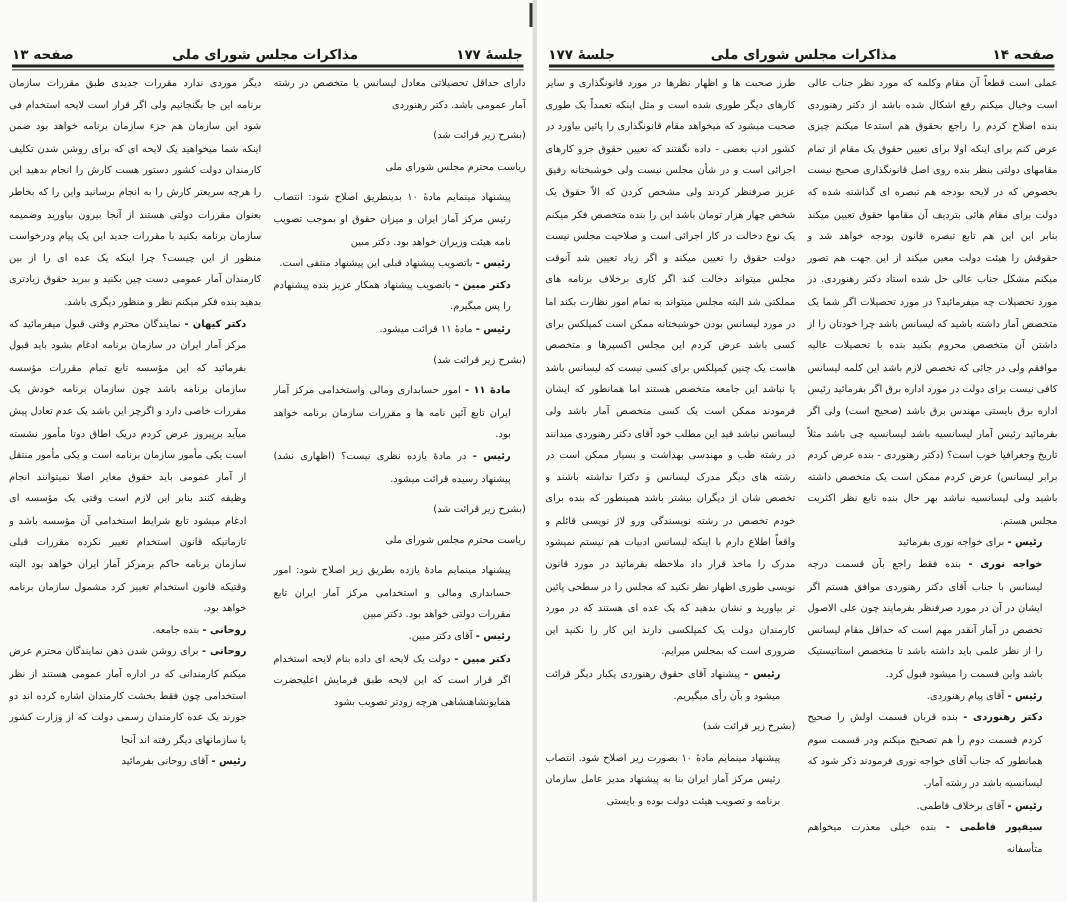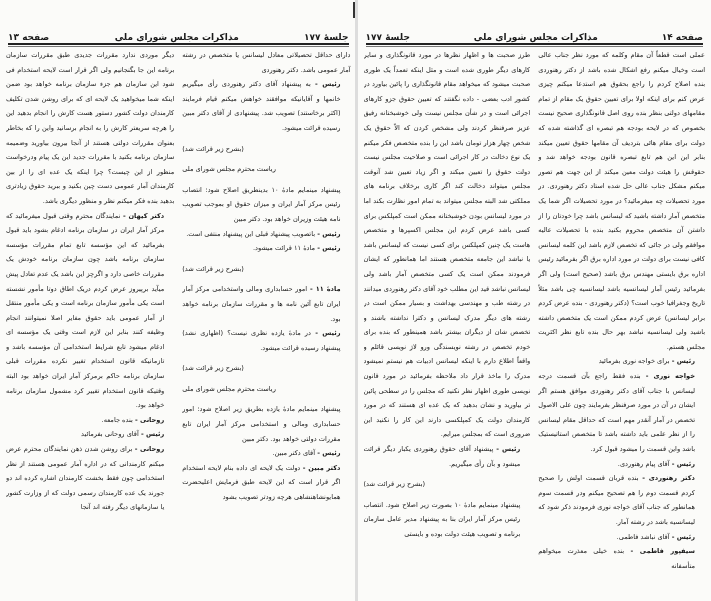--- a/index.html
+++ b/index.html
@@ -9,79 +9,79 @@
   .page.left{width:357px;}
   .page.right{width:354px;border-left:1px solid #d8d8d4;}
   .gutter{position:absolute;left:355px;top:0;width:3px;height:601px;background:#ddd;}
   .gutter-mark{position:absolute;left:353px;top:2px;width:2px;height:16px;background:#333;}
   .header{position:absolute;top:30px;left:8px;right:8px;height:14px;display:flex;justify-content:space-between;align-items:center;direction:rtl;font-size:9px;font-weight:bold;}
   .header .rule{position:absolute;left:0;right:0;top:13px;height:2px;background:#222;}
   .header .rule2{position:absolute;left:0;right:0;top:16px;height:1px;background:#777;}
   .cols{position:absolute;top:48px;left:6px;right:6px;bottom:6px;display:flex;direction:rtl;gap:8px;}
   .col{flex:1;direction:rtl;font-size:6.6px;line-height:14.6px;text-align:justify;overflow:hidden;}
   .col p{margin:0;}
-  .col .center{text-align:left;margin:6px 0;}
+  .col .center{text-align:right;margin:6px 0;}
   .col .indent{padding-right:10px;}
   .speaker{font-weight:bold;}
 </style>
 </head>
 <body>
 
 <div class="spread">
   <div class="page left">
     <div class="header">
       <span>جلسهٔ ۱۷۷</span>
       <span>مذاکرات مجلس شورای ملی</span>
       <span>صفحه ۱۳</span>
       <div class="rule"></div>
       <div class="rule2"></div>
     </div>
     <div class="cols">
       <div class="col">
           <p><span>دارای حداقل تحصیلاتی معادل لیسانس یا متخصص در رشته آمار عمومی باشد. دکتر رهنوردی</span></p>
-          <p class="indent"><span class="speaker">رئیس -</span> <span>به پیشنهاد آقای دکتر رهنوردی رأی میگیریم خانمها و آقایانیکه موافقند خواهش میکنم قیام فرمایند (اکثر برخاستند) تصویب شد. پیشنهادی از آقای دکتر مبین رسیده قرائت میشود.</span></p>
           <p class="center"><span>(بشرح زیر قرائت شد)</span></p>
           <p class="center"><span>ریاست محترم مجلس شورای ملی</span></p>
           <p class="indent"><span>پیشنهاد مینمایم مادهٔ ۱۰ بدینطریق اصلاح شود: انتصاب رئیس مرکز آمار ایران و میزان حقوق او بموجب تصویب نامه هیئت وزیران خواهد بود. دکتر مبین</span></p>
           <p class="indent"><span class="speaker">رئیس -</span> <span>باتصویب پیشنهاد قبلی این پیشنهاد منتفی است.</span></p>
+          <p class="indent"><span class="speaker">دکتر مبین -</span> <span>باتصویب پیشنهاد همکار عزیز بنده پیشنهادم را پس میگیرم.</span></p>
           <p class="indent"><span class="speaker">رئیس -</span> <span>مادهٔ ۱۱ قرائت میشود.</span></p>
           <p class="center"><span>(بشرح زیر قرائت شد)</span></p>
           <p class="indent"><span class="speaker">مادهٔ ۱۱ -</span> <span>امور حسابداری ومالی واستخدامی مرکز آمار ایران تابع آئین نامه ها و مقررات سازمان برنامه خواهد بود.</span></p>
           <p class="indent"><span class="speaker">رئیس -</span> <span>در مادهٔ یازده نظری نیست؟ (اظهاری نشد) پیشنهاد رسیده قرائت میشود.</span></p>
           <p class="center"><span>(بشرح زیر قرائت شد)</span></p>
           <p class="center"><span>ریاست محترم مجلس شورای ملی</span></p>
           <p class="indent"><span>پیشنهاد مینمایم مادهٔ یازده بطریق زیر اصلاح شود: امور حسابداری ومالی و استخدامی مرکز آمار ایران تابع مقررات دولتی خواهد بود. دکتر مبین</span></p>
           <p class="indent"><span class="speaker">رئیس -</span> <span>آقای دکتر مبین.</span></p>
           <p class="indent"><span class="speaker">دکتر مبین -</span> <span>دولت یک لایحه ای داده بنام لایحه استخدام اگر قرار است که این لایحه طبق فرمایش اعلیحضرت همایونشاهنشاهی هرچه زودتر تصویب بشود</span></p>
         </div>
       <div class="col">
           <p><span>دیگر موردی ندارد مقررات جدیدی طبق مقررات سازمان برنامه این جا بگنجانیم ولی اگر قرار است لایحه استخدام فی شود این سازمان هم جزء سازمان برنامه خواهد بود ضمن اینکه شما میخواهید یک لایحه ای که برای روشن شدن تکلیف کارمندان دولت کشور دستور هست کارش را انجام بدهید این را هرچه سریعتر کارش را به انجام برسانید واین را که بخاطر بعنوان مقررات دولتی هستند از آنجا بیرون بیاورید وضمیمه سازمان برنامه بکنید با مقررات جدید این یک پیام ودرخواست منظور از این چیست؟ چرا اینکه یک عده ای را از بین کارمندان آمار عمومی دست چین بکنید و ببرید حقوق زیادتری بدهید بنده فکر میکنم نظر و منظور دیگری باشد.</span></p>
           <p class="indent"><span class="speaker">دکتر کیهان -</span> <span>نمایندگان محترم وقتی قبول میفرمائید که مرکز آمار ایران در سازمان برنامه ادغام بشود باید قبول بفرمائید که این مؤسسه تابع تمام مقررات مؤسسه سازمان برنامه باشد چون سازمان برنامه خودش یک مقررات خاصی دارد و اگرچز این باشد یک عدم تعادل پیش میآید برپیروز عرض کردم دریک اطاق دوتا مأمور نشسته است یکی مأمور سازمان برنامه است و یکی مأمور منتقل از آمار عمومی باید حقوق مغایر اصلا نمیتوانند انجام وظیفه کنند بنابر این لازم است وقتی یک مؤسسه ای ادغام میشود تابع شرایط استخدامی آن مؤسسه باشد و تازمانیکه قانون استخدام تغییر نکرده مقررات قبلی سازمان برنامه حاکم برمرکز آمار ایران خواهد بود البته وقتیکه قانون استخدام تغییر کرد مشمول سازمان برنامه خواهد بود.</span></p>
           <p class="indent"><span class="speaker">روحانی -</span> <span>بنده جامعه.</span></p>
+          <p class="indent"><span class="speaker">روحانی -</span> <span>برای روشن شدن ذهن نمایندگان محترم عرض میکنم کارمندانی که در اداره آمار عمومی هستند از نظر استخدامی چون فقط بخشت کارمندان اشاره کرده اند دو جورند یک عده کارمندان رسمی دولت که از وزارت کشور یا سازمانهای دیگر رفته اند آنجا</span></p>
           <p class="indent"><span class="speaker">رئیس -</span> <span>آقای روحانی بفرمائید</span></p>
-          <p class="indent"><span class="speaker">روحانی -</span> <span>برای روشن شدن ذهن نمایندگان محترم عرض میکنم کارمندانی که در اداره آمار عمومی هستند از نظر استخدامی چون فقط بخشت کارمندان اشاره کرده اند دو جورند یک عده کارمندان رسمی دولت که از وزارت کشور یا سازمانهای دیگر رفته اند آنجا</span></p>
         </div>
     </div>
   </div>
   <div class="page right">
     <div class="header">
       <span>صفحه ۱۴</span>
       <span>مذاکرات مجلس شورای ملی</span>
       <span>جلسهٔ ۱۷۷</span>
       <div class="rule"></div>
       <div class="rule2"></div>
     </div>
     <div class="cols">
       <div class="col">
           <p><span>عملی است قطعاً آن مقام وکلمه که مورد نظر جناب عالی است وخیال میکنم رفع اشکال شده باشد از دکتر رهنوردی بنده اصلاح کردم را راجع بحقوق هم استدعا میکنم چیزی عرض کنم برای اینکه اولا برای تعیین حقوق یک مقام از تمام مقامهای دولتی بنظر بنده روی اصل قانونگذاری صحیح نیست بخصوص که در لایحه بودجه هم تبصره ای گذاشته شده که دولت برای مقام هائی بتردیف آن مقامها حقوق تعیین میکند بنابر این این هم تابع تبصره قانون بودجه خواهد شد و حقوقش را هیئت دولت معین میکند از این جهت هم تصور میکنم مشکل جناب عالی حل شده استاد دکتر رهنوردی. در مورد تحصیلات چه میفرمائید؟ در مورد تحصیلات اگر شما یک متخصص آمار داشته باشید که لیسانس باشد چرا خودتان را از داشتن آن متخصص محروم بکنید بنده با تحصیلات عالیه موافقم ولی در جائی که تخصص لازم باشد این کلمه لیسانس کافی نیست برای دولت در مورد اداره برق اگر بفرمائید رئیس اداره برق بایستی مهندس برق باشد (صحیح است) ولی اگر بفرمائید رئیس آمار لیسانسیه باشد لیسانسیه چی باشد مثلاً تاریخ وجغرافیا خوب است؟ (دکتر رهنوردی - بنده عرض کردم برابر لیسانس) عرض کردم ممکن است یک متخصص داشته باشید ولی لیسانسیه نباشد بهر حال بنده تابع نظر اکثریت مجلس هستم.</span></p>
           <p class="indent"><span class="speaker">رئیس -</span> <span>برای خواجه نوری بفرمائید</span></p>
           <p class="indent"><span class="speaker">خواجه نوری -</span> <span>بنده فقط راجع بآن قسمت درجه لیسانس با جناب آقای دکتر رهنوردی موافق هستم اگر ایشان در آن در مورد صرفنظر بفرمایند چون علی الاصول تخصص در آمار آنقدر مهم است که حداقل مقام لیسانس را از نظر علمی باید داشته باشد تا متخصص استاتیستیک باشد واین قسمت را میشود قبول کرد.</span></p>
           <p class="indent"><span class="speaker">رئیس -</span> <span>آقای پیام رهنوردی.</span></p>
           <p class="indent"><span class="speaker">دکتر رهنوردی -</span> <span>بنده قربان قسمت اولش را صحیح کردم قسمت دوم را هم تصحیح میکنم ودر قسمت سوم همانطور که جناب آقای خواجه نوری فرمودند ذکر شود که لیسانسیه باشد در رشته آمار.</span></p>
-          <p class="indent"><span class="speaker">رئیس -</span> <span>آقای نباشد فاطمی.</span></p>
+          <p class="indent"><span class="speaker">رئیس -</span> <span>آقای برخلاف فاطمی.</span></p>
           <p class="indent"><span class="speaker">سیفپور فاطمی -</span> <span>بنده خیلی معذرت میخواهم متأسفانه</span></p>
         </div>
       <div class="col">
           <p><span>طرز صحبت ها و اظهار نظرها در مورد قانونگذاری و سایر کارهای دیگر طوری شده است و مثل اینکه تعمداً یک طوری صحبت میشود که میخواهد مقام قانونگذاری را پائین بیاورد در کشور ادب بعضی - داده نگفتند که تعیین حقوق جزو کارهای اجرائی است و در شأن مجلس نیست ولی خوشبختانه رفیق عزیز صرفنظر کردند ولی مشخص کردن که الاّ حقوق یک شخص چهار هزار تومان باشد این را بنده متخصص فکر میکنم یک نوع دخالت در کار اجرائی است و صلاحیت مجلس نیست دولت حقوق را تعیین میکند و اگر زیاد تعیین شد آنوقت مجلس میتواند دخالت کند اگر کاری برخلاف برنامه های مملکتی شد البته مجلس میتواند به تمام امور نظارت بکند اما در مورد لیسانس بودن خوشبختانه ممکن است کمپلکس برای کسی باشد عرض کردم این مجلس اکسپرها و متخصص هاست یک چنین کمپلکس برای کسی نیست که لیسانس باشد یا نباشد این جامعه متخصص هستند اما همانطور که ایشان فرمودند ممکن است یک کسی متخصص آمار باشد ولی لیسانس نباشد قید این مطلب خود آقای دکتر رهنوردی میدانند در رشته طب و مهندسی بهداشت و بسیار ممکن است در رشته های دیگر مدرک لیسانس و دکترا نداشته باشند و تخصص شان از دیگران بیشتر باشد همینطور که بنده برای خودم تخصص در رشته نویسندگی ورو لاژ نویسی قائلم و واقعاً اطلاع دارم با اینکه لیسانس ادبیات هم نیستم نمیشود مدرک را ماخذ قرار داد ملاحظه بفرمائید در مورد قانون نویسی طوری اظهار نظر نکنید که مجلس را در سطحی پائین تر بیاورید و نشان بدهید که یک عده ای هستند که در مورد کارمندان دولت یک کمپلکسی دارند این کار را نکنید این ضروری است که بمجلس میرایم.</span></p>
           <p class="indent"><span class="speaker">رئیس -</span> <span>پیشنهاد آقای حقوق رهنوردی یکبار دیگر قرائت میشود و بآن رأی میگیریم.</span></p>
           <p class="center"><span>(بشرح زیر قرائت شد)</span></p>
           <p class="indent"><span>پیشنهاد مینمایم مادهٔ ۱۰ بصورت زیر اصلاح شود. انتصاب رئیس مرکز آمار ایران بنا به پیشنهاد مدیر عامل سازمان برنامه و تصویب هیئت دولت بوده و بایستی</span></p>
         </div>
     </div>
   </div>

